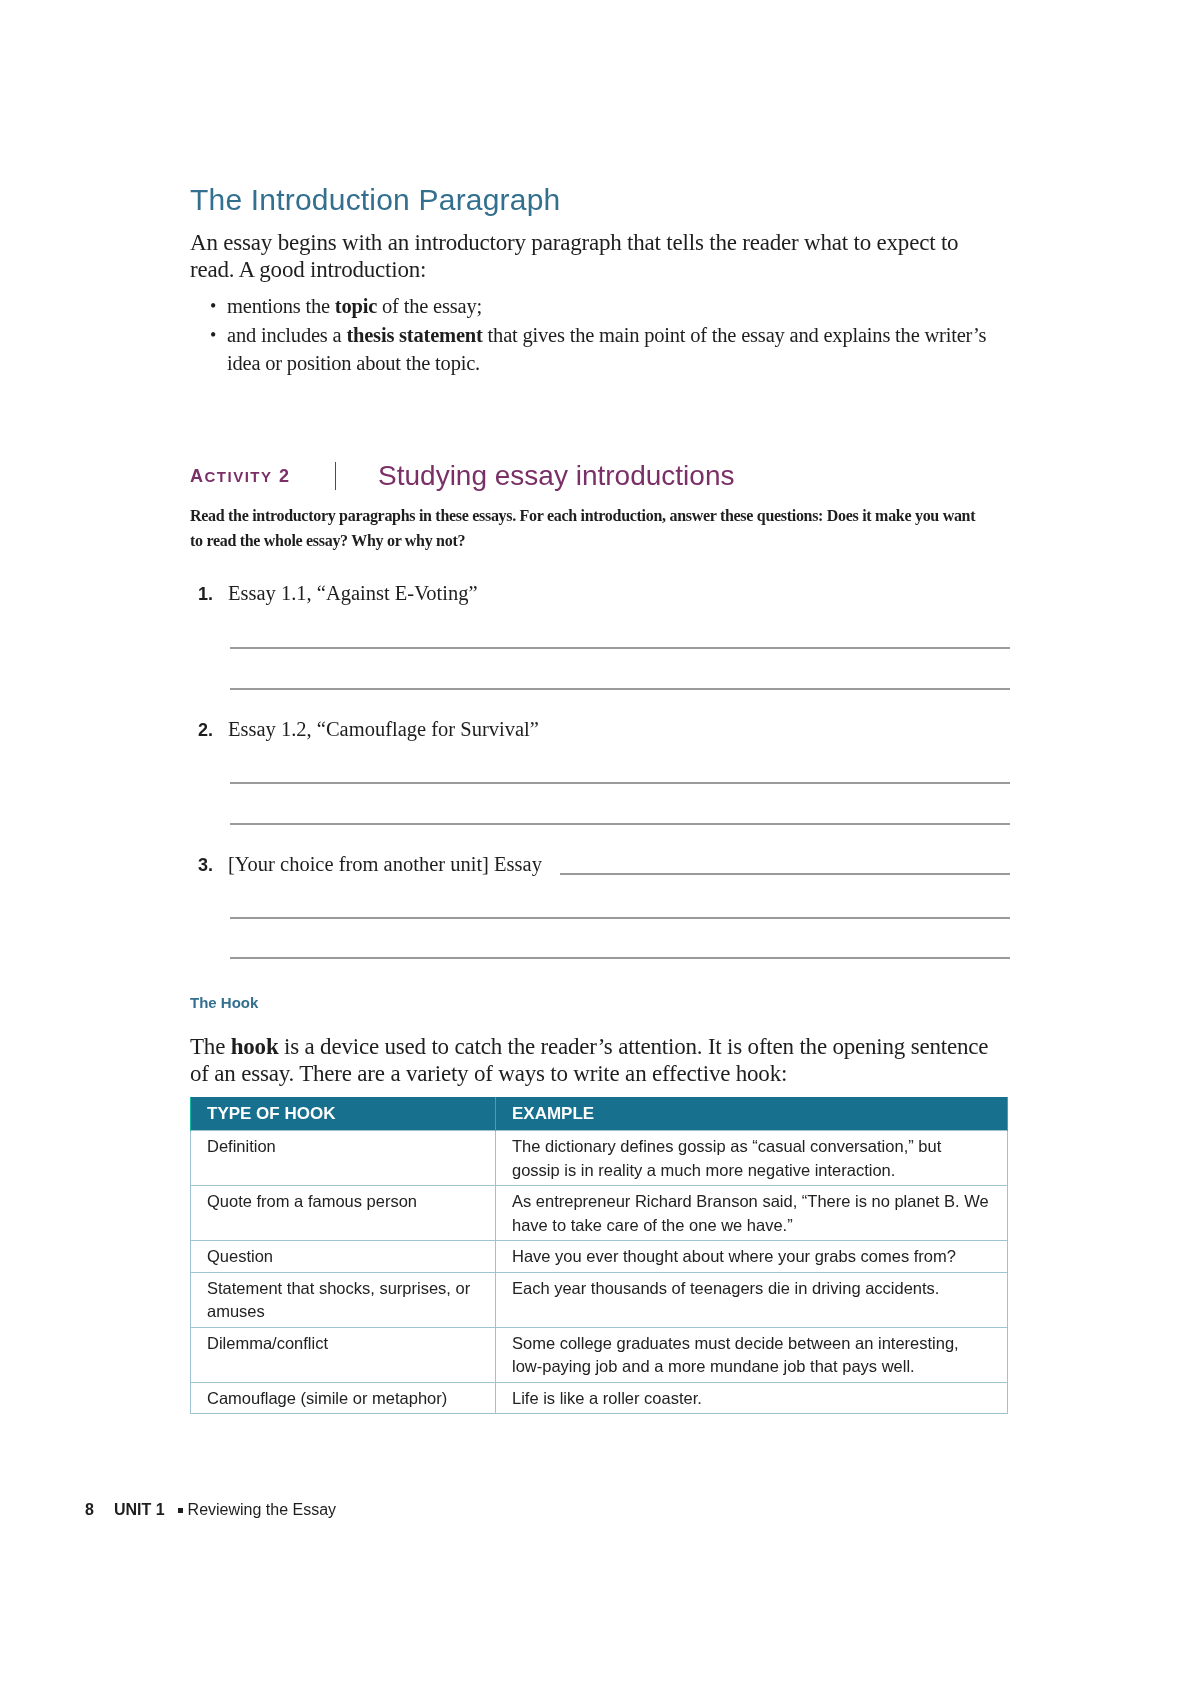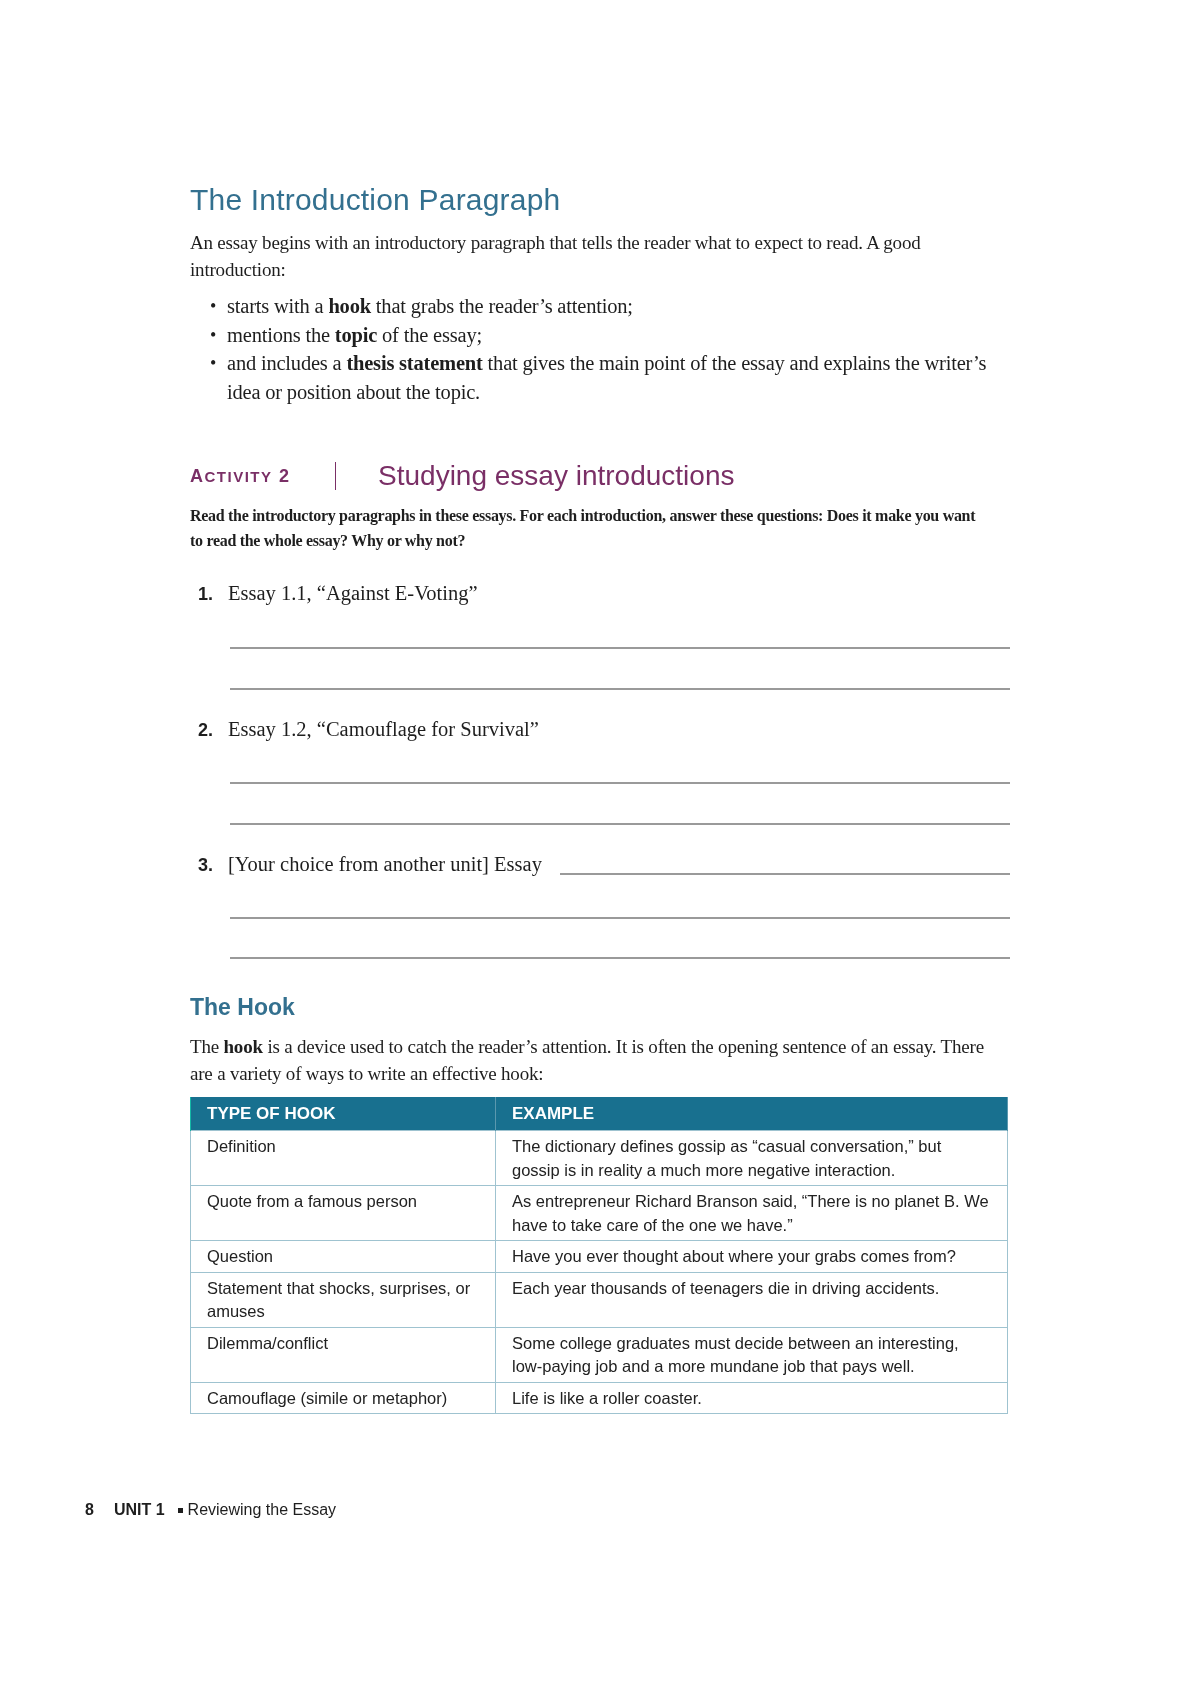--- a/index.html
+++ b/index.html
@@ -6,39 +6,39 @@
     body {
       width: 1190px; height: 1684px; background: #ffffff; position: relative;
       font-family: "Liberation Serif", serif; color: #1e1e1e;
     }
     .abs { position: absolute; }
     .h1 {
       left: 190px; top: 183px; font-family: "Liberation Sans", sans-serif;
       font-size: 30px; color: #33708f; letter-spacing: 0.2px; margin: 0; font-weight: normal;
     }
     .para {
-      font-size: 19px; line-height: 27px; margin: 0; letter-spacing: -0.2px;
+      font-size: 23px; line-height: 27px; margin: 0; letter-spacing: -0.2px;
     }
     .intro-p { left: 190px; top: 229px; width: 800px; }
     .bullets { left: 210px; top: 292px; width: 780px; margin: 0; padding: 0; list-style: none; }
     .bullets li { font-size: 20.5px; line-height: 28.5px; position: relative; padding-left: 17px; letter-spacing: -0.2px; }
     .bullets li::before { content: "•"; position: absolute; left: 0; top: 0; font-size: 18px; }
     .bullets b { font-weight: bold; }
     .activity { left: 190px; top: 460px; color: #7a2f66; display: flex; align-items: center; gap: 32px; }
     .activity-tag { font-family: "Liberation Sans", sans-serif; font-weight: bold; font-size: 18px; letter-spacing: 1.5px; }
     .activity-tag .small { font-size: 15px; }
     .activity-sep { width: 1.5px; height: 28px; background: #7a2f66; margin: 0 10px 0 12px; }
     .activity-title { font-family: "Liberation Sans", sans-serif; font-size: 28px; }
     .instr { left: 190px; top: 503px; width: 800px; font-weight: bold; font-size: 16px; line-height: 25px; letter-spacing: -0.3px; }
     .q { left: 198px; display: flex; align-items: baseline; font-size: 20.5px; }
     .q-num { font-family: "Liberation Sans", sans-serif; font-weight: bold; font-size: 18px; width: 30px; }
     .line { position: absolute; height: 2px; background: #9a9a9a; }
     .line-inline { left: 560px; width: 450px; }
     .line-full { left: 230px; width: 780px; }
-    .h2 { left: 190px; top: 994px; font-family: "Liberation Sans", sans-serif; font-weight: bold; font-size: 23px; color: #33708f; margin: 0; }
+    .h2 { left: 190px; top: 994px; font-family: "Liberation Sans", sans-serif; font-weight: bold; font-size: 15px; color: #33708f; margin: 0; }
     .hook-p { left: 190px; top: 1033px; width: 820px; }
     table.hooks {
       position: absolute; left: 190px; top: 1097px; width: 818px;
       border-collapse: collapse; font-family: "Liberation Sans", sans-serif; font-size: 16.5px;
       color: #222;
     }
     table.hooks th {
       background: #18708f; color: #ffffff; font-weight: bold; text-align: left;
       padding: 7px 16px 6px 16px; font-size: 17px; height: 20px;
       border-left: 1px solid #14b8a6; border-right: 1px solid #5b98ae;
@@ -53,21 +53,20 @@
     .footer .dot { display: inline-block; width: 5px; height: 5px; background: #1e1e1e; margin-right: 5px; }
   </style>
 </head>
 <body>
 
 <h1 class="abs h1">The Introduction Paragraph</h1>
 
 <p class="abs para intro-p">An essay begins with an introductory paragraph that tells the reader what to expect to read. A good introduction:</p>
 
 <ul class="abs bullets">
-  <li><span>starts with a </span><b>hook</b><span> that grabs the reader’s attention;</span></li>
   <li><span>mentions the </span><b>topic</b><span> of the essay;</span></li>
   <li><span>and includes a </span><b>thesis statement</b><span> that gives the main point of the essay and explains the writer’s idea or position about the topic.</span></li>
 </ul>
 
 <div class="abs activity">
   <span class="activity-tag"><span>A</span><span class="small">CTIVITY</span> <span>2</span></span>
   <span class="activity-sep"></span>
   <span class="activity-title">Studying essay introductions</span>
 </div>
 

